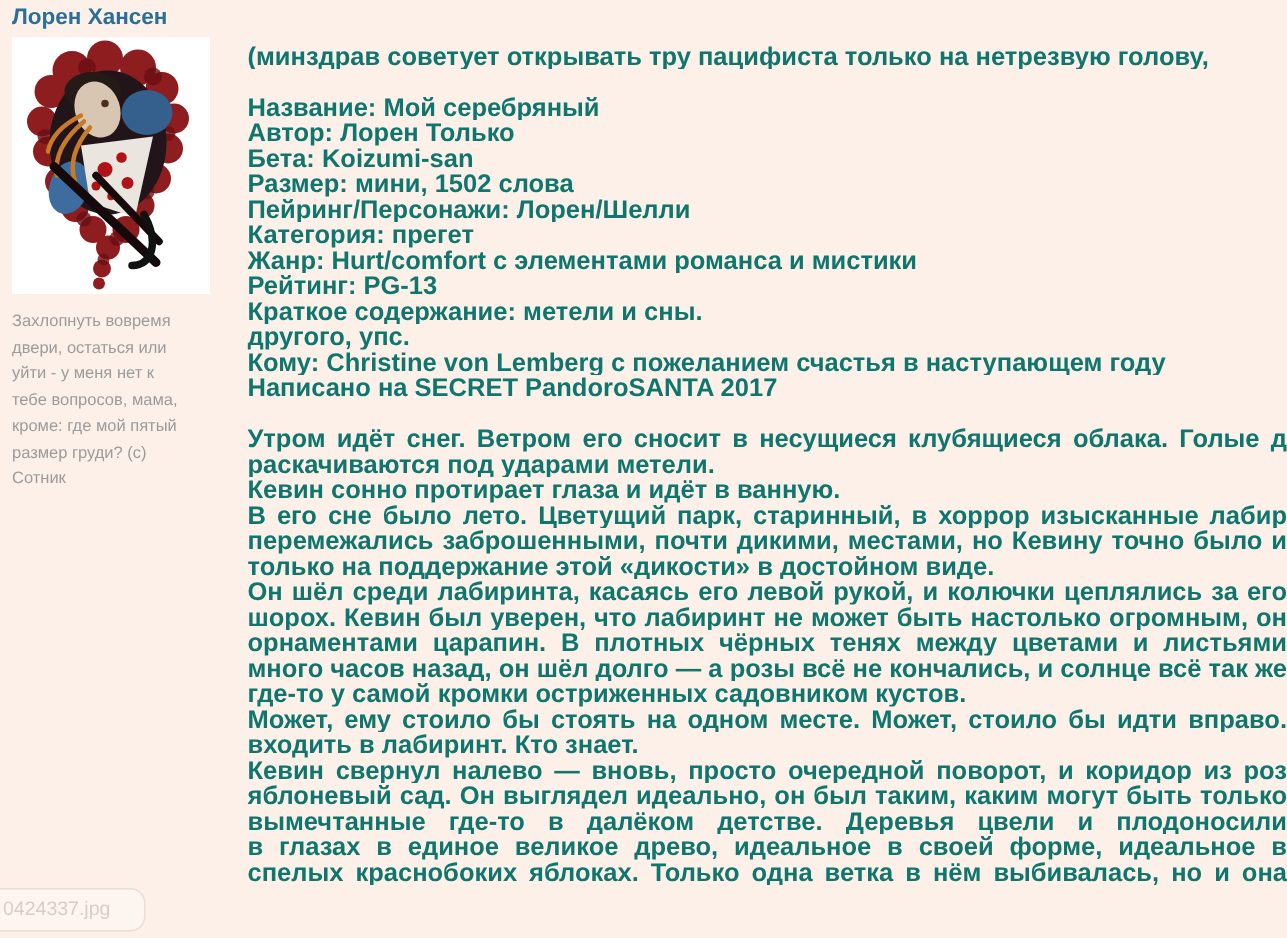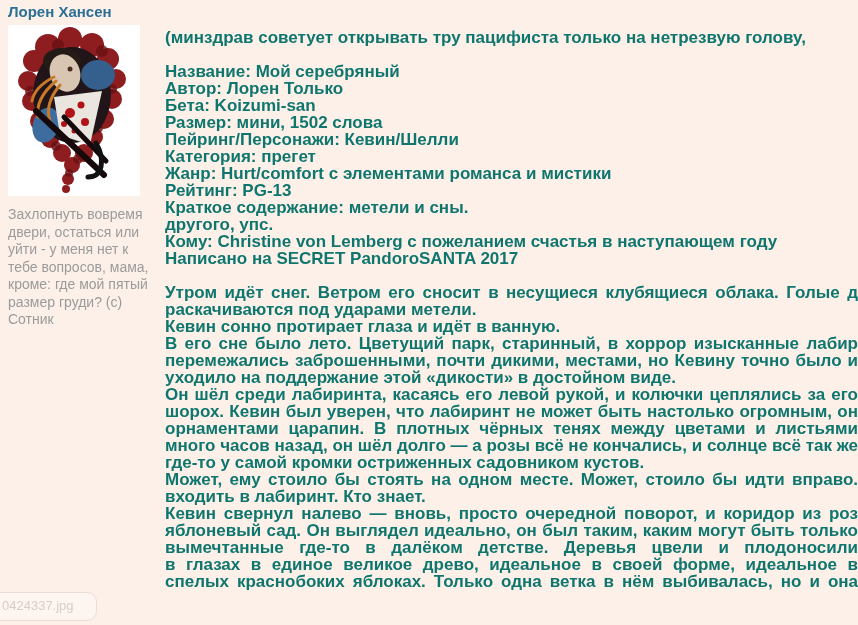--- a/index.html
+++ b/index.html
@@ -13,21 +13,21 @@
     color:#2b6f96;font-size:15px;font-weight:bold;text-decoration:none;
     cursor:pointer;
   }
   .avatar{
     position:absolute;left:8px;top:25px;width:132px;height:171px;
     background:#ffffff;
   }
   .avatar svg{display:block}
   .signature{
     position:absolute;left:8px;top:206px;width:152px;
-    color:#9b9b9b;font-size:14px;line-height:17.5px;
+    color:#9b9b9b;font-size:11px;line-height:17.5px;
     white-space:pre-line;
   }
   .post{
     position:absolute;left:165px;top:29px;width:693px;
     color:#0f766e;font-size:17px;font-weight:bold;line-height:17px;
   }
   .post .line{height:17px;overflow:hidden;white-space:normal}
   .post .line.j{text-align:justify;text-align-last:justify}
   .status-bubble{
     position:absolute;left:-30px;top:592px;width:125px;height:27px;
@@ -109,35 +109,35 @@
 размер груди? (с)
 Сотник</div>
 
 <div class="post">
     <div class="line">(минздрав советует открывать тру пацифиста только на нетрезвую голову, чуваки X))</div>
     <div class="line">&nbsp;</div>
     <div class="line">Название: Мой серебряный</div>
     <div class="line">Автор: Лорен Только</div>
     <div class="line">Бета: Koizumi-san</div>
     <div class="line">Размер: мини, 1502 слова</div>
-    <div class="line">Пейринг/Персонажи: Кевин/Шелли</div>
+    <div class="line">Пейринг/Персонажи: Лорен/Шелли</div>
     <div class="line">Категория: прегет</div>
     <div class="line">Жанр: Hurt/comfort с элементами романса и мистики</div>
     <div class="line">Рейтинг: PG-13</div>
     <div class="line">Краткое содержание: метели и сны.</div>
     <div class="line">другого, упс.</div>
     <div class="line">Кому: Christine von Lemberg с пожеланием счастья в наступающем году</div>
     <div class="line">Написано на SECRET PandoroSANTA 2017</div>
     <div class="line">&nbsp;</div>
     <div class="line j">Утром идёт снег. Ветром его сносит в несущиеся клубящиеся облака. Голые д</div>
     <div class="line">раскачиваются под ударами метели.</div>
     <div class="line">Кевин сонно протирает глаза и идёт в ванную.</div>
     <div class="line j">В его сне было лето. Цветущий парк, старинный, в хоррор изысканные лабир</div>
     <div class="line j">перемежались заброшенными, почти дикими, местами, но Кевину точно было и</div>
-    <div class="line">уходило на поддержание этой «дикости» в достойном виде.</div>
+    <div class="line">только на поддержание этой «дикости» в достойном виде.</div>
     <div class="line j">Он шёл среди лабиринта, касаясь его левой рукой, и колючки цеплялись за его</div>
     <div class="line j">шорох. Кевин был уверен, что лабиринт не может быть настолько огромным, он во</div>
     <div class="line j">орнаментами царапин. В плотных чёрных тенях между цветами и листьями слышалс</div>
     <div class="line j">много часов назад, он шёл долго — а розы всё не кончались, и солнце всё так же пр</div>
     <div class="line">где-то у самой кромки остриженных садовником кустов.</div>
     <div class="line j">Может, ему стоило бы стоять на одном месте. Может, стоило бы идти вправо. Может,</div>
     <div class="line">входить в лабиринт. Кто знает.</div>
     <div class="line j">Кевин свернул налево — вновь, просто очередной поворот, и коридор из роз круто об</div>
     <div class="line j">яблоневый сад. Он выглядел идеально, он был таким, каким могут быть только</div>
     <div class="line j">вымечтанные где-то в далёком детстве. Деревья цвели и плодоносили одновременно, с</div>

